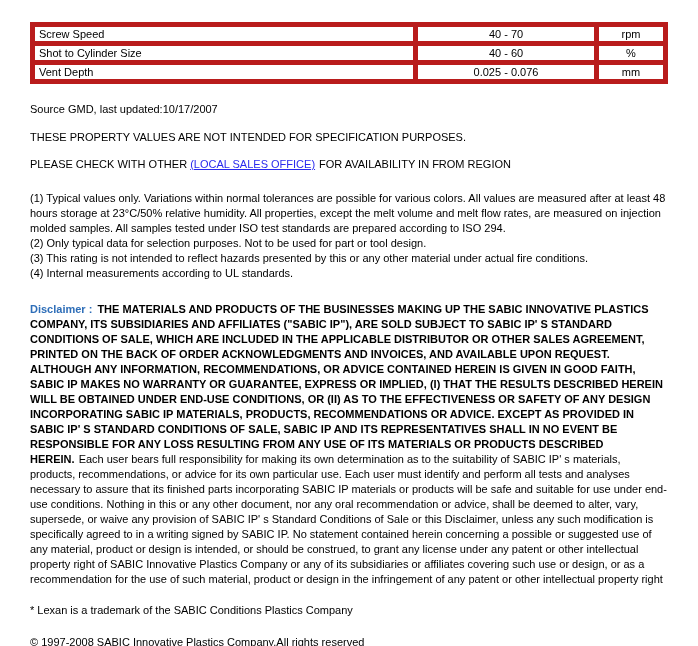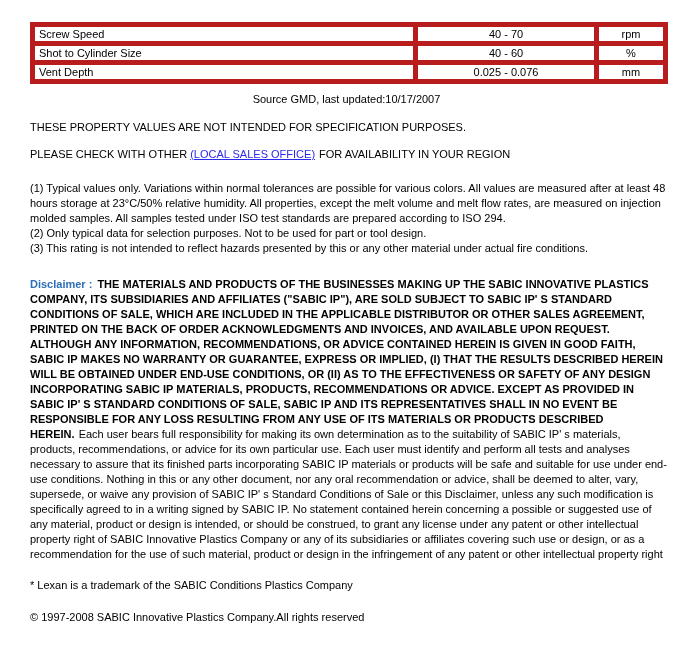--- a/index.html
+++ b/index.html
@@ -34,22 +34,22 @@
     line-height: 14px;
     overflow: hidden;
     white-space: nowrap;
   }
   td.col-prop  { width: 383px; text-align: left; }
   td.col-val   { width: 181px; text-align: center; }
   td.col-unit  { width: 69px;  text-align: center; }
 
   .source-note {
     width: 633px;
-    text-align: center;
-    margin-top: 8px;
+    text-align: left;
+    margin-top: 18px;
     font-size: 11px;
   }
 
   
   .p-spec  { margin-top: 13px; width: 640px; }
   .p-check { margin-top: 12px; width: 640px; }
   .link {
     color: #2a2aee;
     text-decoration: underline;
     margin-right: 4px;
@@ -93,26 +93,27 @@
         <td class="col-val">0.025 - 0.076</td>
         <td class="col-unit">mm</td>
       </tr>
     </tbody>
   </table>
 
   <div class="source-note">Source GMD, last updated:10/17/2007</div>
 
   <p class="p-spec">THESE PROPERTY VALUES ARE NOT INTENDED FOR SPECIFICATION PURPOSES.</p>
 
-  <p class="p-check"><span>PLEASE CHECK WITH OTHER </span><a class="link">(LOCAL SALES OFFICE)</a><span>FOR AVAILABILITY IN YOUR REGION</span></p>
+  <p class="p-check"><span>PLEASE CHECK WITH OTHER </span><a class="link">(LOCAL SALES OFFICE)</a><span>FOR AVAILABILITY IN FROM REGION</span></p>
 
   <div class="footnotes">
     <div>(1) Typical values only. Variations within normal tolerances are possible for various colors. All values are measured after at least 48 hours storage at 23°C/50% relative humidity. All properties, except the melt volume and melt flow rates, are measured on injection molded samples. All samples tested under ISO test standards are prepared according to ISO 294.</div>
     <div>(2) Only typical data for selection purposes. Not to be used for part or tool design.</div>
     <div>(3) This rating is not intended to reflect hazards presented by this or any other material under actual fire conditions.</div>
+    <div>(4) Internal measurements according to UL standards.</div>
   </div>
 
   <p class="disclaimer"><span class="d-label">Disclaimer :</span><span class="d-bold">THE MATERIALS AND PRODUCTS OF THE BUSINESSES MAKING UP THE SABIC INNOVATIVE PLASTICS COMPANY, ITS SUBSIDIARIES AND AFFILIATES ("SABIC IP"), ARE SOLD SUBJECT TO SABIC IP' S STANDARD CONDITIONS OF SALE, WHICH ARE INCLUDED IN THE APPLICABLE DISTRIBUTOR OR OTHER SALES AGREEMENT, PRINTED ON THE BACK OF ORDER ACKNOWLEDGMENTS AND INVOICES, AND AVAILABLE UPON REQUEST. ALTHOUGH ANY INFORMATION, RECOMMENDATIONS, OR ADVICE CONTAINED HEREIN IS GIVEN IN GOOD FAITH, SABIC IP MAKES NO WARRANTY OR GUARANTEE, EXPRESS OR IMPLIED, (I) THAT THE RESULTS DESCRIBED HEREIN WILL BE OBTAINED UNDER END-USE CONDITIONS, OR (II) AS TO THE EFFECTIVENESS OR SAFETY OF ANY DESIGN INCORPORATING SABIC IP MATERIALS, PRODUCTS, RECOMMENDATIONS OR ADVICE. EXCEPT AS PROVIDED IN SABIC IP' S STANDARD CONDITIONS OF SALE, SABIC IP AND ITS REPRESENTATIVES SHALL IN NO EVENT BE RESPONSIBLE FOR ANY LOSS RESULTING FROM ANY USE OF ITS MATERIALS OR PRODUCTS DESCRIBED HEREIN.</span><span class="d-reg">Each user bears full responsibility for making its own determination as to the suitability of SABIC IP' s materials, products, recommendations, or advice for its own particular use. Each user must identify and perform all tests and analyses necessary to assure that its finished parts incorporating SABIC IP materials or products will be safe and suitable for use under end-use conditions. Nothing in this or any other document, nor any oral recommendation or advice, shall be deemed to alter, vary, supersede, or waive any provision of SABIC IP' s Standard Conditions of Sale or this Disclaimer, unless any such modification is specifically agreed to in a writing signed by SABIC IP. No statement contained herein concerning a possible or suggested use of any material, product or design is intended, or should be construed, to grant any license under any patent or other intellectual property right of SABIC Innovative Plastics Company or any of its subsidiaries or affiliates covering such use or design, or as a recommendation for the use of such material, product or design in the infringement of any patent or other intellectual property right</span></p>
 
   <p class="trademark">* Lexan is a trademark of the SABIC Conditions Plastics Company</p>
 
   <p class="copyright">© 1997-2008 SABIC Innovative Plastics Company.All rights reserved</p>
 
 </div>
 

